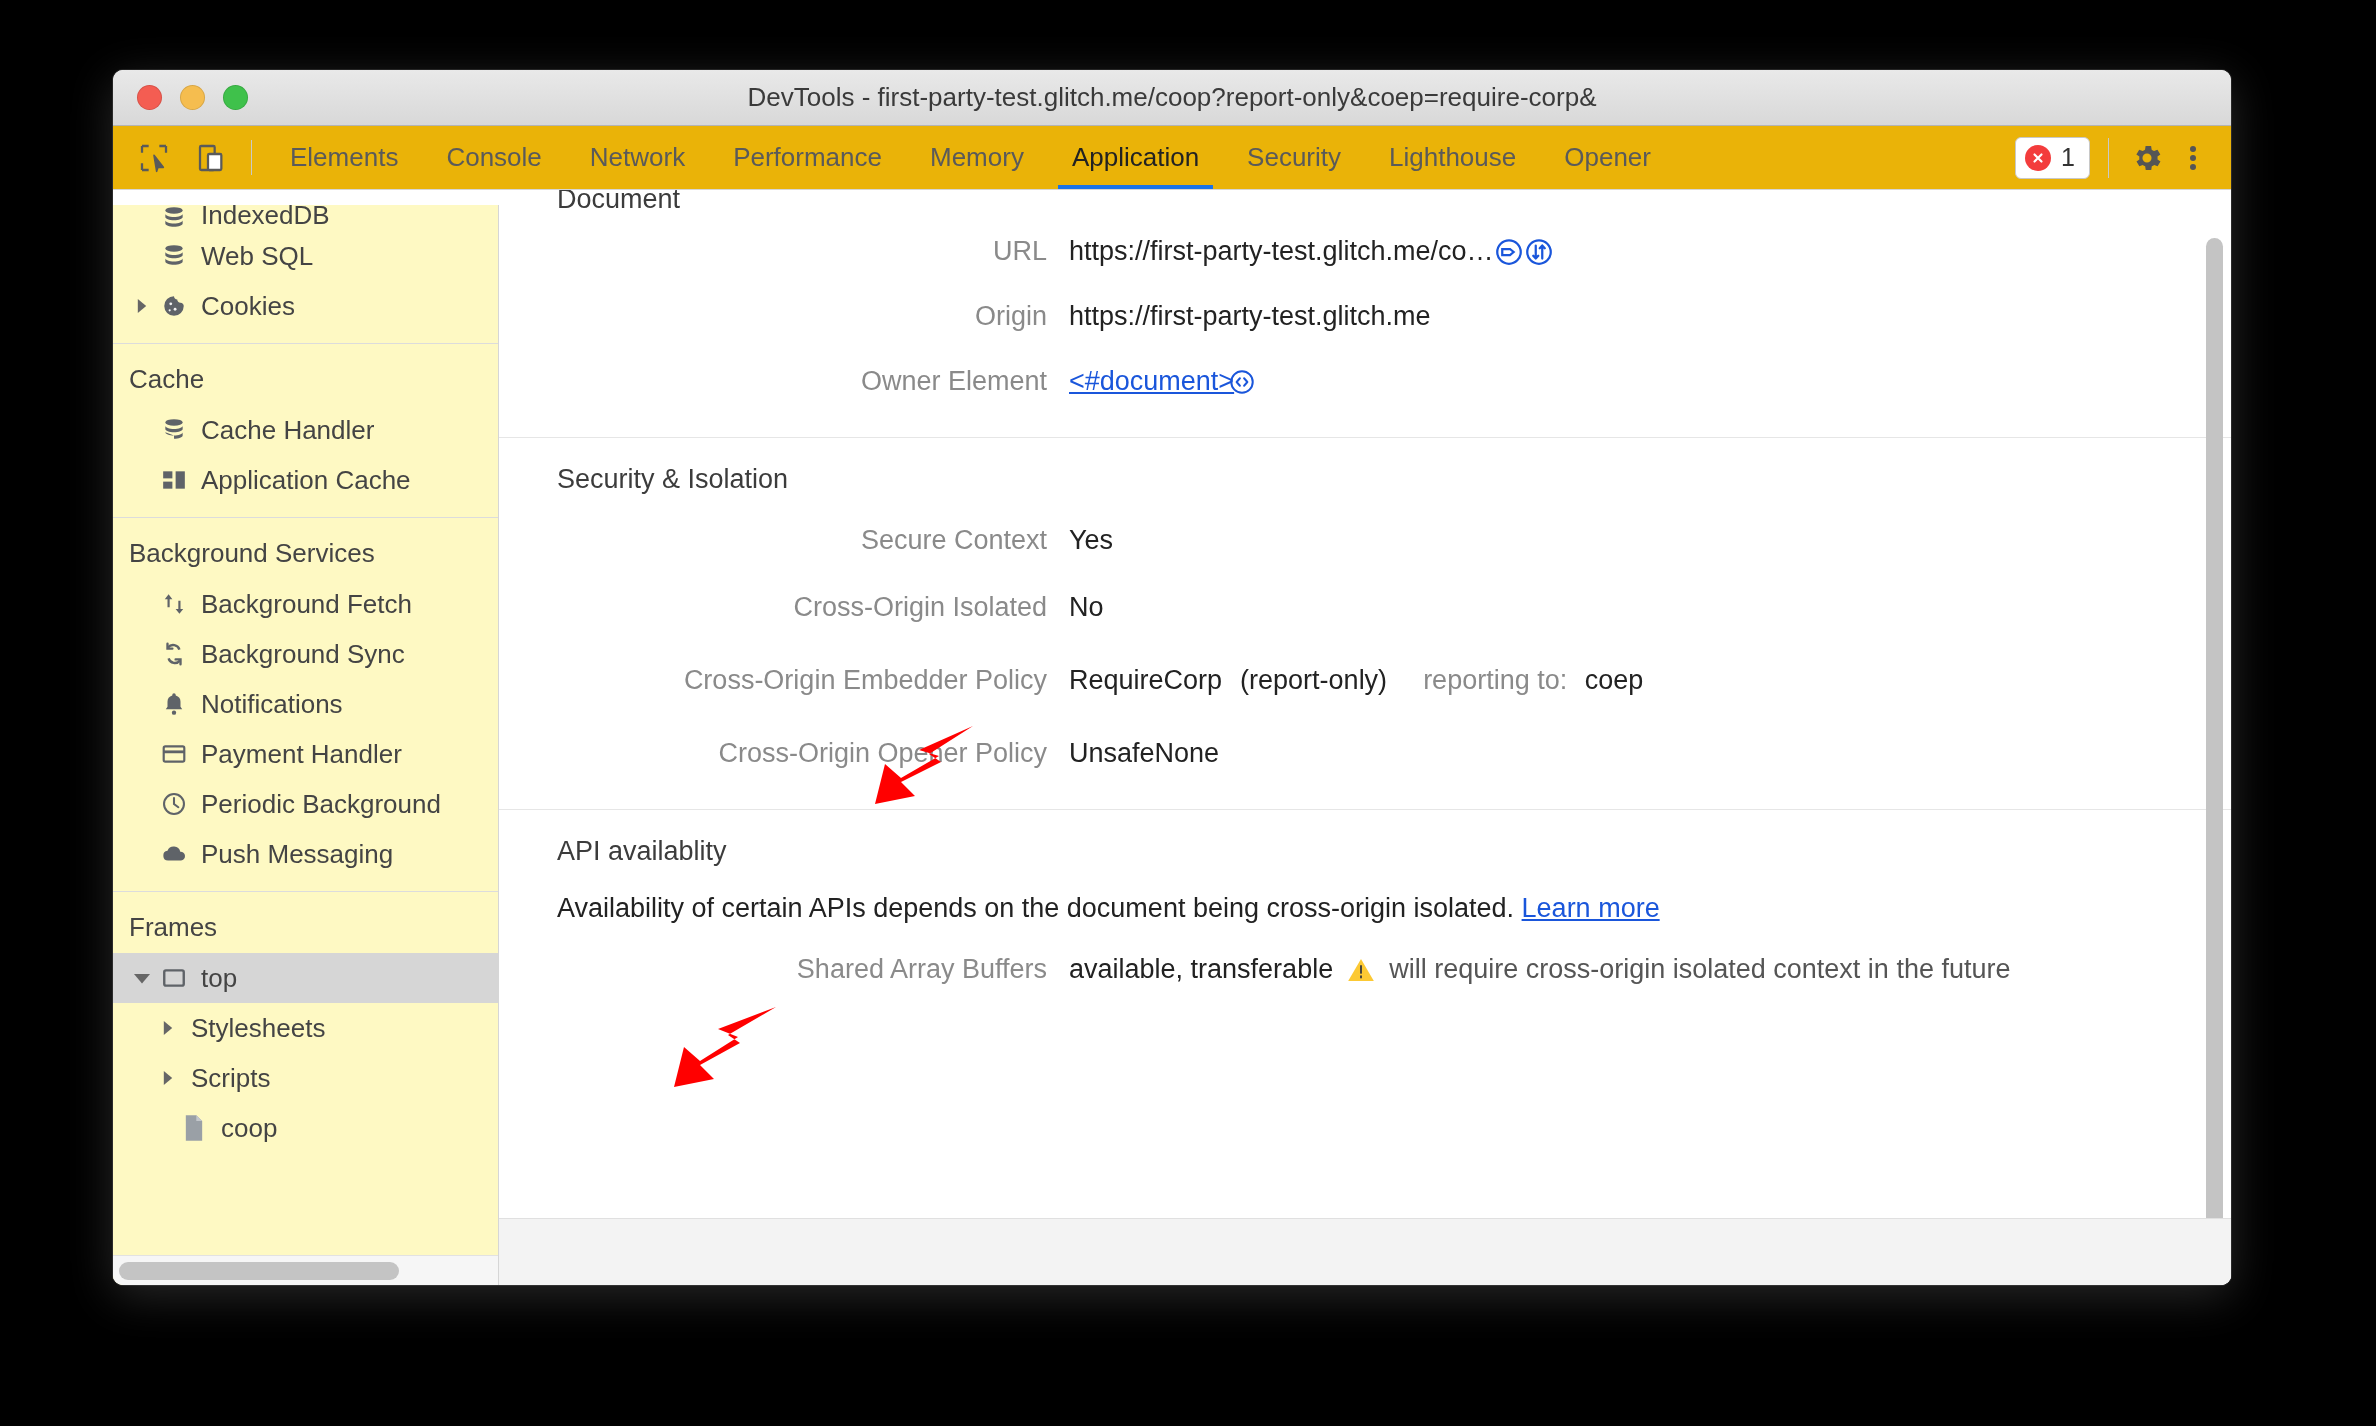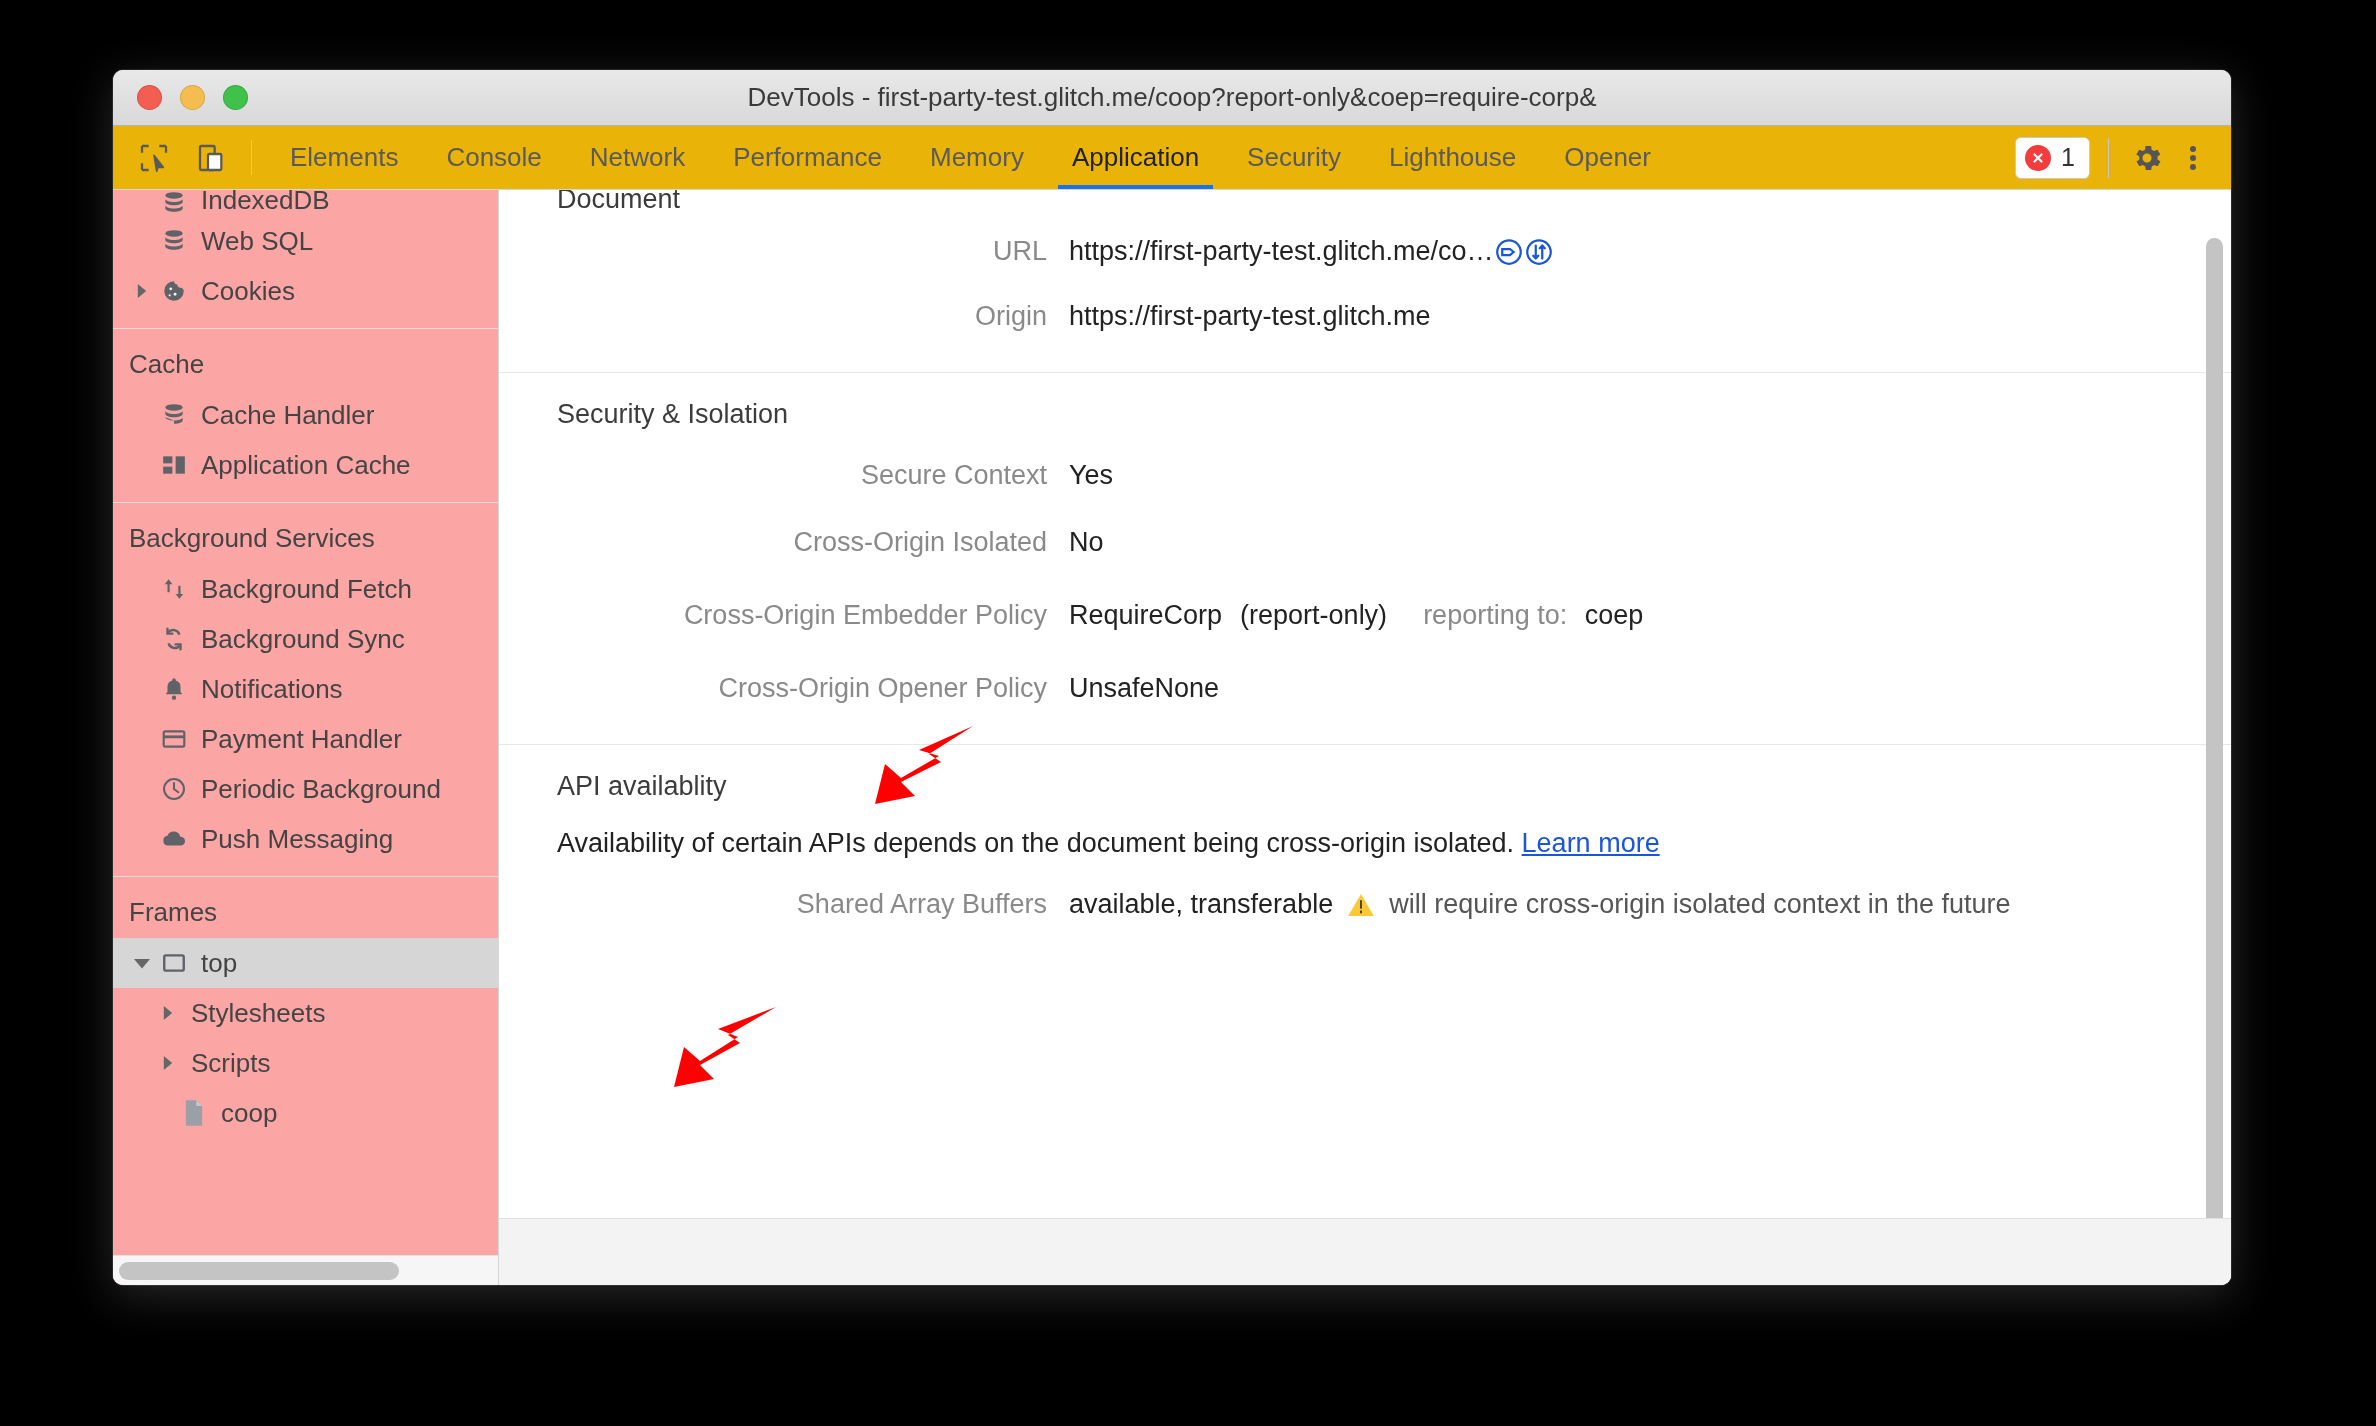--- a/index.html
+++ b/index.html
@@ -122,26 +122,27 @@
     flex: 1 1 auto;
     display: flex;
     min-height: 0;
     background: #fff;
   }
 
   
   .sidebar {
     width: 386px;
     flex: 0 0 386px;
-    background: #fca5a5;
+    background: #fef9c3;
     border-right: 1px solid #d6d6d6;
     display: flex;
     flex-direction: column;
     position: relative;
     overflow: hidden;
+    margin-top: 15px;
   }
   .side-scroll {
     flex: 1 1 auto;
     overflow: hidden;
     position: relative;
   }
   .sgroup { padding: 0 0 12px 0; }
   .sgroup + .sgroup { border-top: 1px solid #dcdcdc; }
   .sgroup-title {
     font-size: 26px;
@@ -561,20 +562,32 @@
             </div>
           </div>
 
           <div class="frow" style="padding-top:20px">
             <div class="fkey">Origin</div>
             <div class="fval">
               <span>https://first-party-test.glitch.me</span>
             </div>
           </div>
 
+          <div class="frow" style="padding-top:20px">
+            <div class="fkey">Owner Element</div>
+            <div class="fval">
+              <span class="linky">&lt;#document&gt;</span>
+              <span class="iconbtn" style="margin-left:-6px">
+                <svg width="28" height="28" viewBox="0 0 24 24" fill="none" stroke="#1a56db" stroke-width="1.7" stroke-linecap="round" stroke-linejoin="round">
+                  <circle cx="12" cy="12" r="9.2"></circle>
+                  <path d="M10.2 8.8L7.4 12l2.8 3.2M13.8 8.8L16.6 12l-2.8 3.2"></path>
+                </svg>
+              </span>
+            </div>
+          </div>
         </div>
 
         <div class="section">
           <div class="sec-head">Security &amp; Isolation</div>
 
           <div class="frow">
             <div class="fkey">Secure Context</div>
             <div class="fval">
               <span>Yes</span>
             </div>

